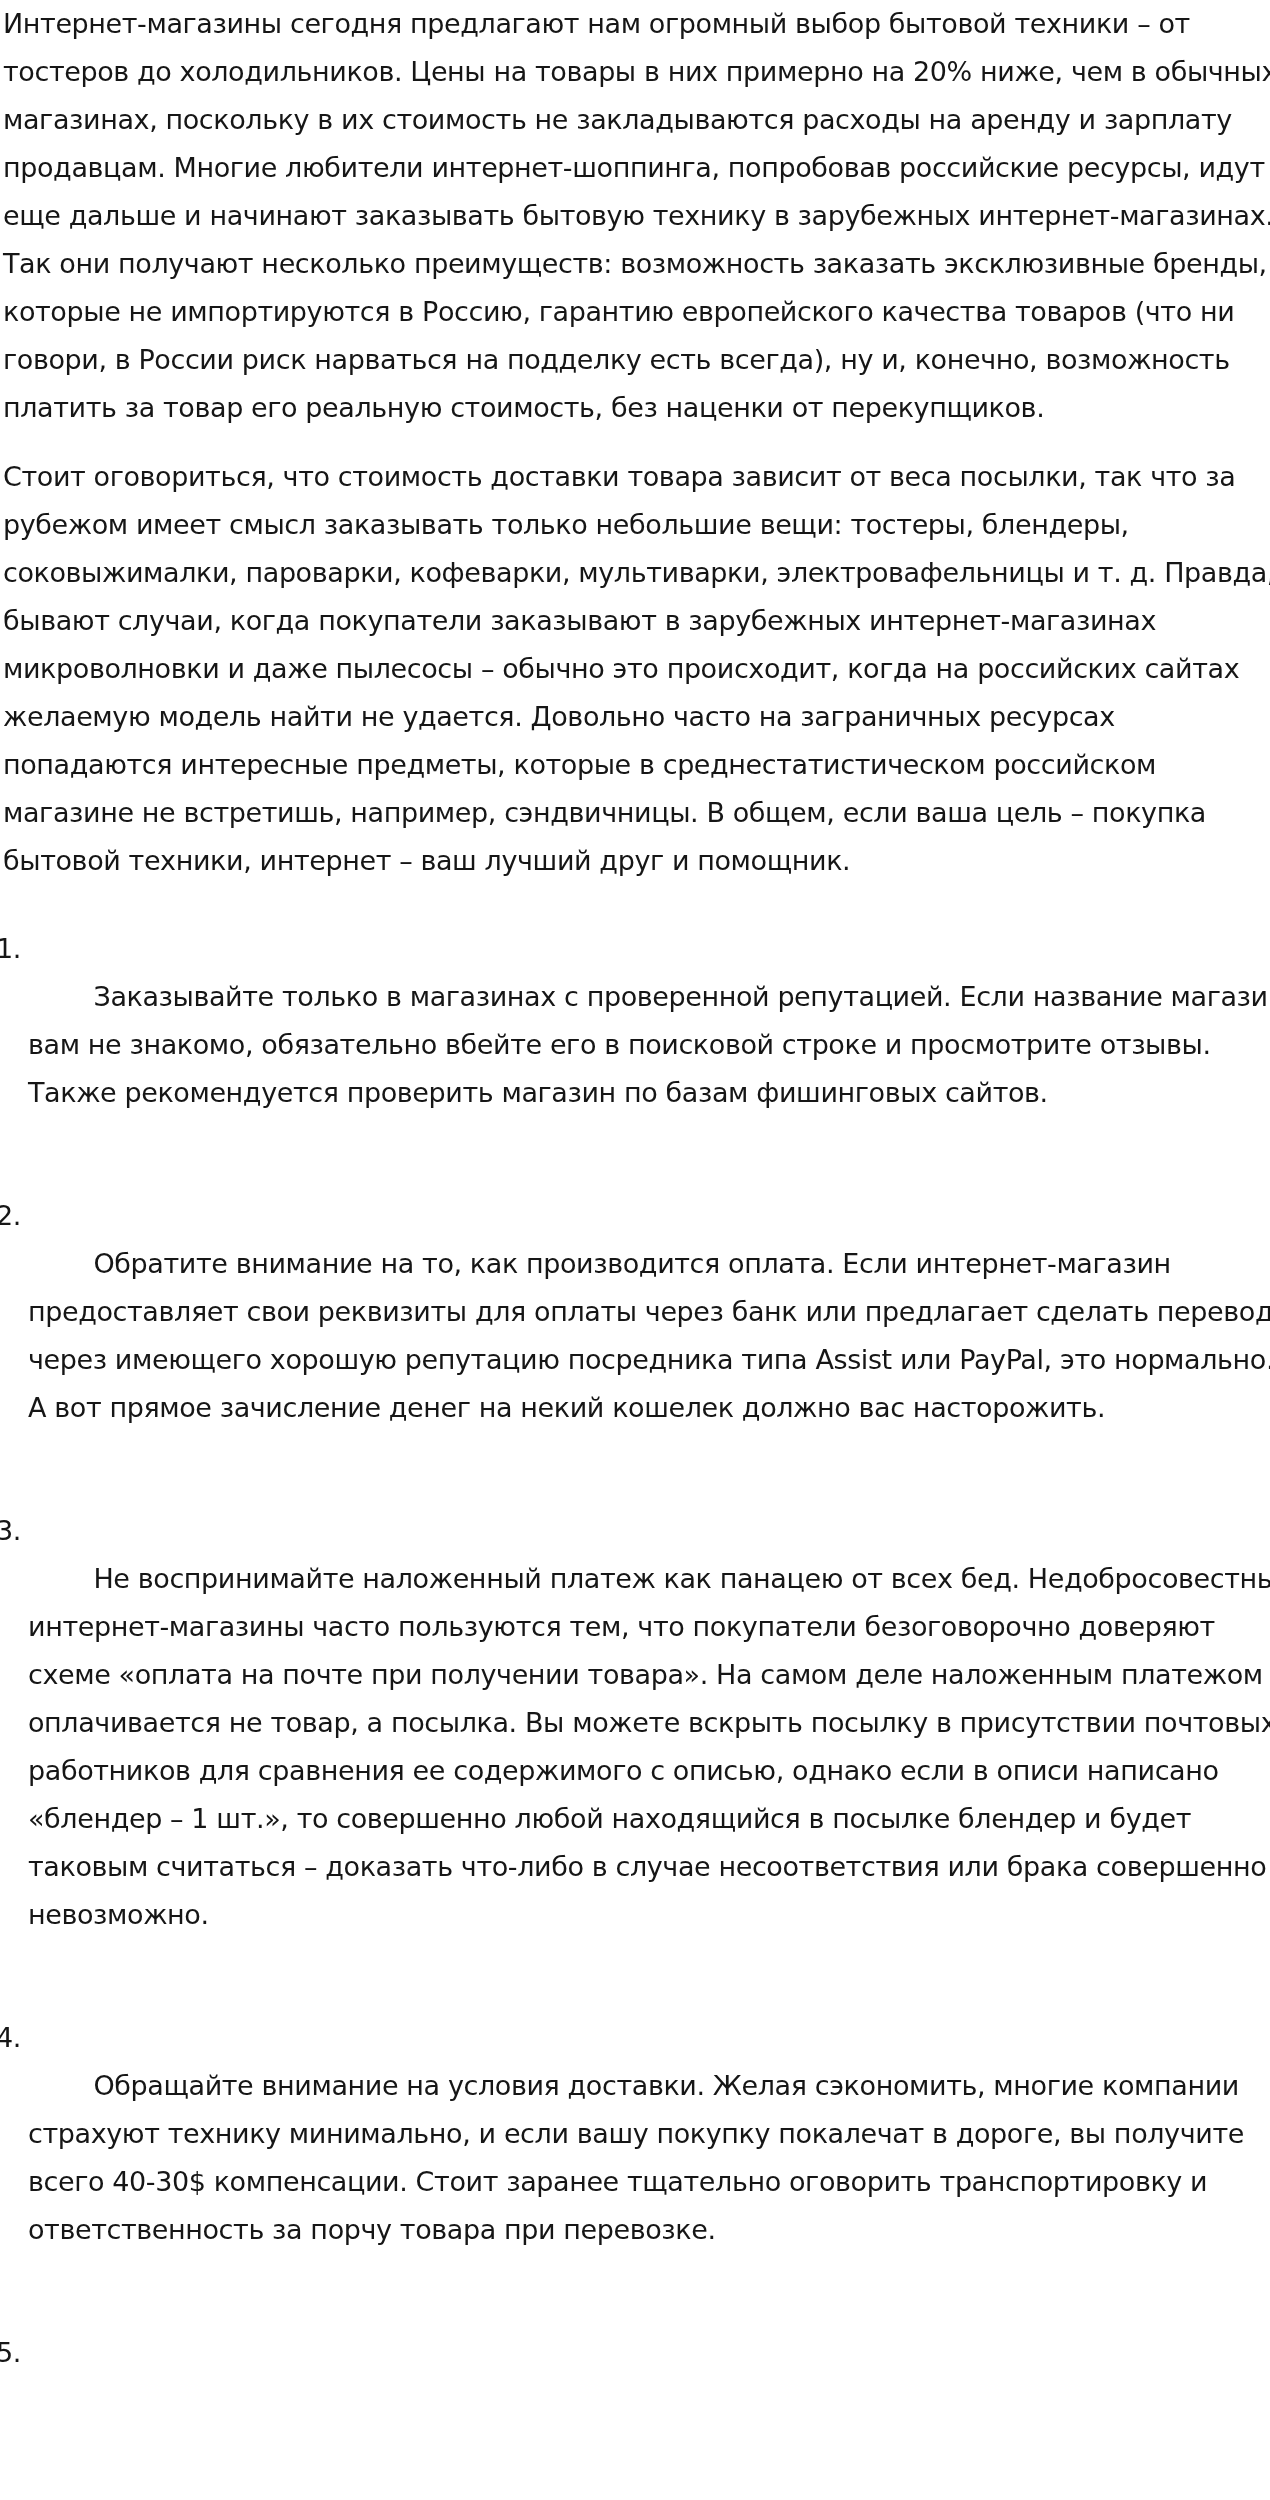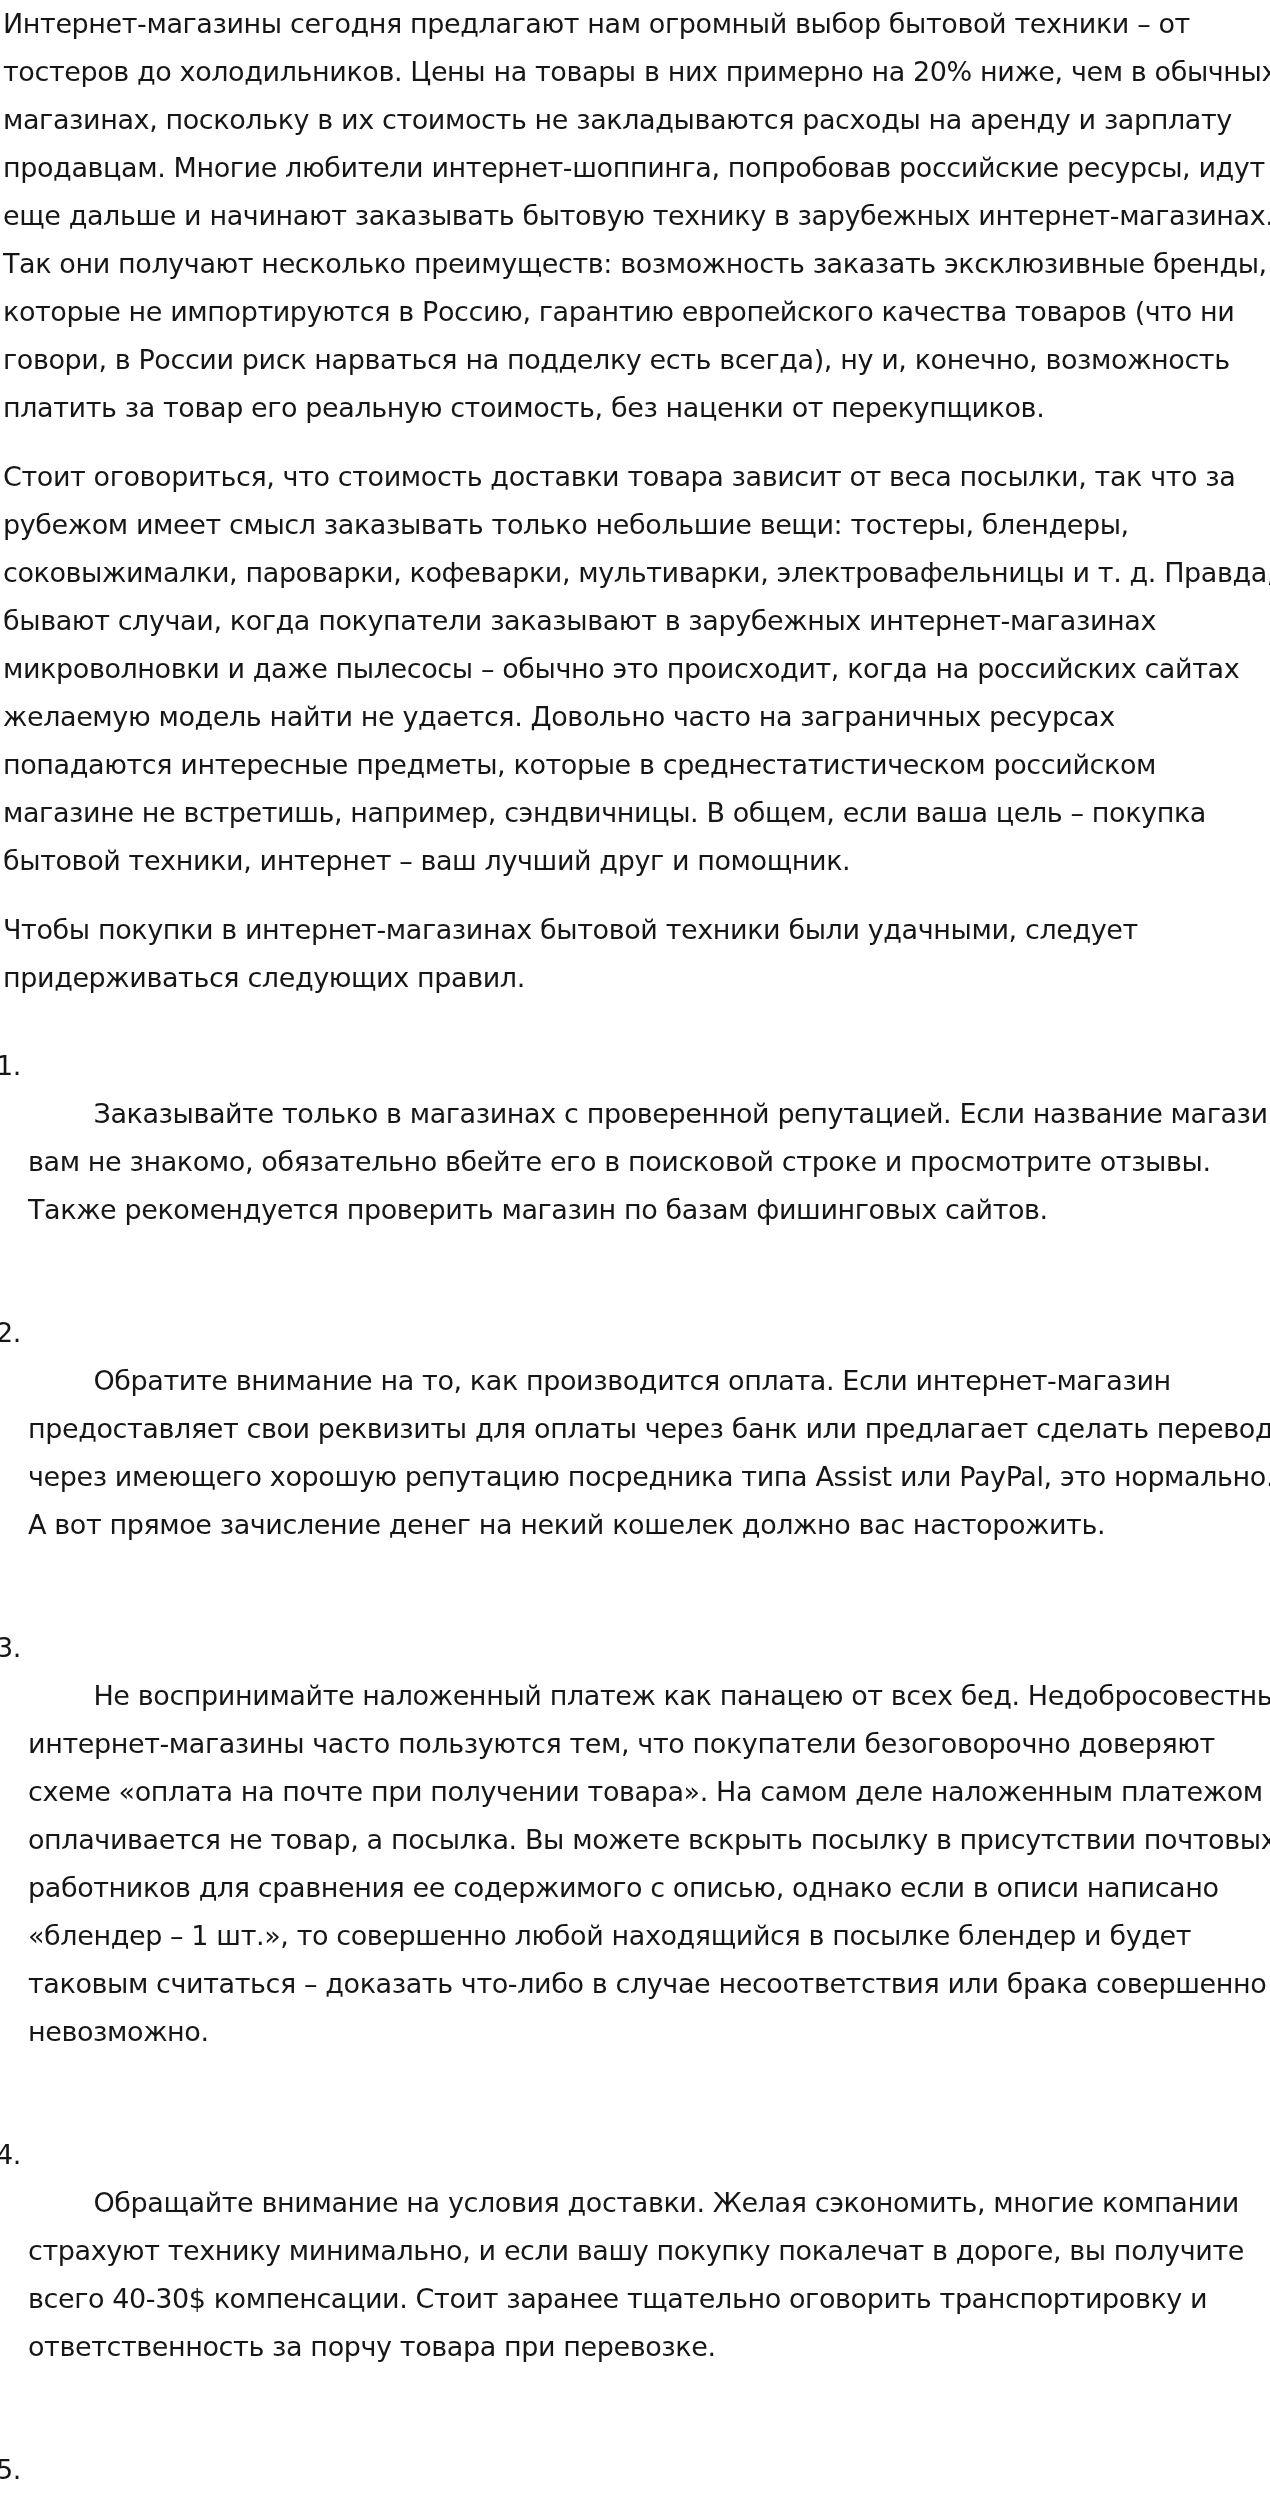--- a/index.html
+++ b/index.html
@@ -60,22 +60,20 @@
     <p class="para">Стоит оговориться, что стоимость доставки товара зависит от веса посылки, так что за
 рубежом имеет смысл заказывать только небольшие вещи: тостеры, блендеры,
 соковыжималки, пароварки, кофеварки, мультиварки, электровафельницы и т. д. Правда,
 бывают случаи, когда покупатели заказывают в зарубежных интернет-магазинах
 микроволновки и даже пылесосы – обычно это происходит, когда на российских сайтах
 желаемую модель найти не удается. Довольно часто на заграничных ресурсах
 попадаются интересные предметы, которые в среднестатистическом российском
 магазине не встретишь, например, сэндвичницы. В общем, если ваша цель – покупка
 бытовой техники, интернет – ваш лучший друг и помощник.</p>
 
-    <p class="para">Чтобы покупки в интернет-магазинах бытовой техники были удачными, следует
-придерживаться следующих правил.</p>
 
     <ol class="rules">
       <li>
         <span class="marker">1.</span><span>Заказывайте только в магазинах с проверенной репутацией. Если название магазина
 вам не знакомо, обязательно вбейте его в поисковой строке и просмотрите отзывы.
 Также рекомендуется проверить магазин по базам фишинговых сайтов.</span>
       </li>
       <li>
         <span class="marker">2.</span><span>Обратите внимание на то, как производится оплата. Если интернет-магазин
 предоставляет свои реквизиты для оплаты через банк или предлагает сделать перевод

